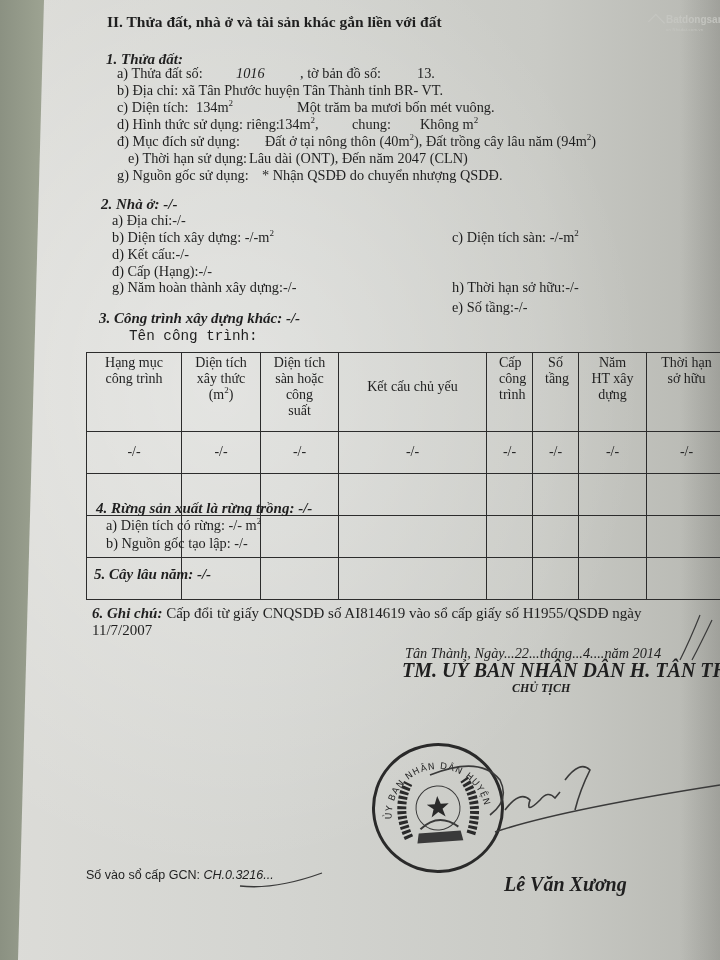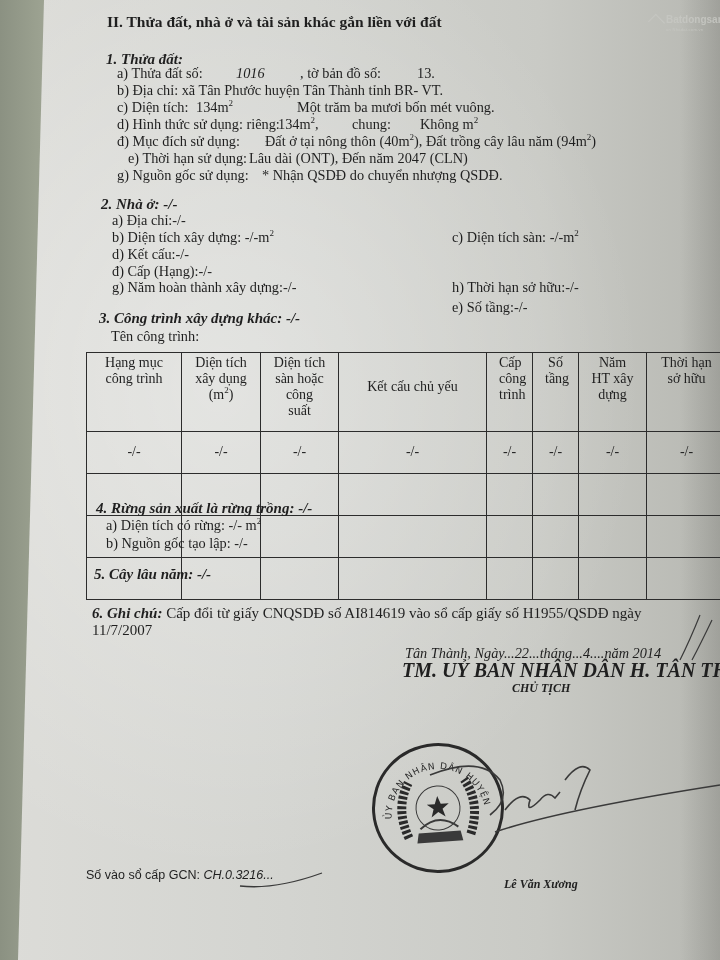--- a/index.html
+++ b/index.html
@@ -101,37 +101,37 @@
 <div class="t" style="left:112px;top:212px;">a) Địa chỉ:-/-</div>
 <div class="t" style="left:112px;top:229px;"><span>b) Diện tích xây dựng: -/-m</span><sup>2</sup></div>
 <div class="t" style="left:452px;top:229px;"><span>c) Diện tích sàn: -/-m</span><sup>2</sup></div>
 <div class="t" style="left:112px;top:246px;">d) Kết cấu:-/-</div>
 <div class="t" style="left:112px;top:263px;">đ) Cấp (Hạng):-/-</div>
 <div class="t" style="left:452px;top:263px;margin-top:36px;">e) Số tầng:-/-</div>
 <div class="t" style="left:112px;top:279px;">g) Năm hoàn thành xây dựng:-/-</div>
 <div class="t" style="left:452px;top:279px;">h) Thời hạn sở hữu:-/-</div>
 
 <div class="t h-sec" style="left:99px;top:310px;">3. Công trình xây dựng khác: -/-</div>
-<div class="t" style="left:111px;top:328px;">Tên công trình:</div>
+<div class="t" style="left:129px;top:328px;font-family:Liberation Mono, monospace;">Tên công trình:</div>
 
 <table class="works">
   <colgroup>
     <col style="width:95px">
       <col style="width:79px">
       <col style="width:78px">
       <col style="width:148px">
     <col style="width:46px">
       <col style="width:46px">
       <col style="width:68px">
       <col style="width:80px">
   </colgroup>
   <thead>
     <tr>
       <th><span>Hạng mục</span><br><span>công trình</span></th>
-      <th><span>Diện tích</span><br><span>xây dụng</span><br><span>(m</span><sup>2</sup><span>)</span></th>
+      <th><span>Diện tích</span><br><span>xây thức</span><br><span>(m</span><sup>2</sup><span>)</span></th>
       <th><span>Diện tích</span><br><span>sàn hoặc</span><br><span>công suất</span></th>
       <th class="mid"><span>Kết cấu chủ yếu</span></th>
       <th><span>Cấp</span><br><span>công</span><br><span>trình</span></th>
       <th><span>Số</span><br><span>tầng</span></th>
       <th><span>Năm</span><br><span>HT xây</span><br><span>dựng</span></th>
       <th><span>Thời hạn</span><br><span>sở hữu</span></th>
     </tr>
   </thead>
   <tbody>
     <tr>
@@ -208,18 +208,18 @@
   </svg>
 </div>
 
 <svg class="signature" width="720" height="960">
   <path d="M430 775 Q480 755 500 780 Q510 800 490 815 M505 810 Q520 790 530 800 Q525 815 540 800 Q548 790 555 798 L560 792 M565 780 Q580 760 590 770 Q580 790 575 810" stroke="#3a3a3a" stroke-width="1.6" fill="none"></path>
   <path d="M495 832 Q560 810 720 785" stroke="#3a3a3a" stroke-width="1.6" fill="none"></path>
   <path d="M700 615 Q690 640 680 660 M712 620 Q700 645 692 660" stroke="#3a3a3a" stroke-width="1.2" fill="none"></path>
   <path d="M240 886 Q275 890 322 873" stroke="#3a3a3a" stroke-width="1.3" fill="none"></path>
 </svg>
 
-<div class="t bold" style="left:504px;top:876px;font-size:12px;">Lê Văn Xương</div>
+<div class="t bold" style="left:504px;top:876px;font-size:20px;">Lê Văn Xương</div>
 
 <div class="t" style="left:86px;top:867px;font-size:12.5px;font-family:'Liberation Sans', sans-serif;">
   <span>Số vào sổ cấp GCN:</span>
   <span class="ital">CH.0.3216...</span>
 </div>
 
 </body></html>

